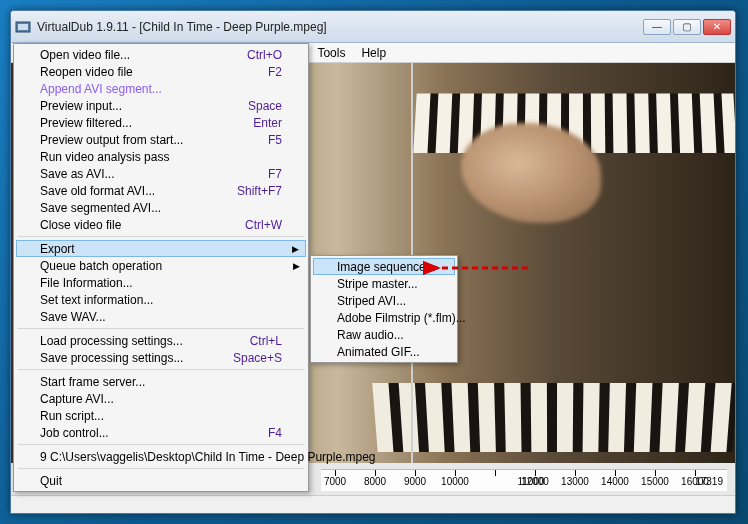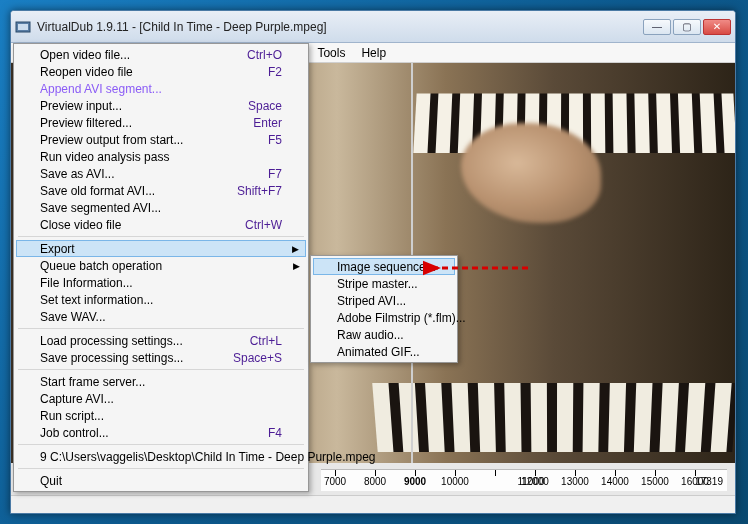--- a/index.html
+++ b/index.html
@@ -186,21 +186,21 @@
       <div class="piano-keys-bottom"></div>
       <div class="frame-divider"></div>
     </div>
 
     <div class="timeline" id="timeline">
         <div class="tick" style="left: 14px;"></div>
         <div class="tick-label" style="left: 14px;">7000</div>
         <div class="tick" style="left: 54px;"></div>
         <div class="tick-label" style="left: 54px;">8000</div>
         <div class="tick" style="left: 94px;"></div>
-        <div class="tick-label" style="left: 94px; font-weight: bold;">9000</div>
+        <div class="tick-label" style="left: 94px;">9000</div>
         <div class="tick" style="left: 134px;"></div>
         <div class="tick-label" style="left: 134px;">10000</div>
         <div class="tick" style="left: 174px;"></div>
         <div class="tick-label" style="left: 174px; margin-left: 36px;">11000</div>
         <div class="tick" style="left: 214px;"></div>
         <div class="tick-label" style="left: 214px;">12000</div>
         <div class="tick" style="left: 254px;"></div>
         <div class="tick-label" style="left: 254px;">13000</div>
         <div class="tick" style="left: 294px;"></div>
         <div class="tick-label" style="left: 294px;">14000</div>

